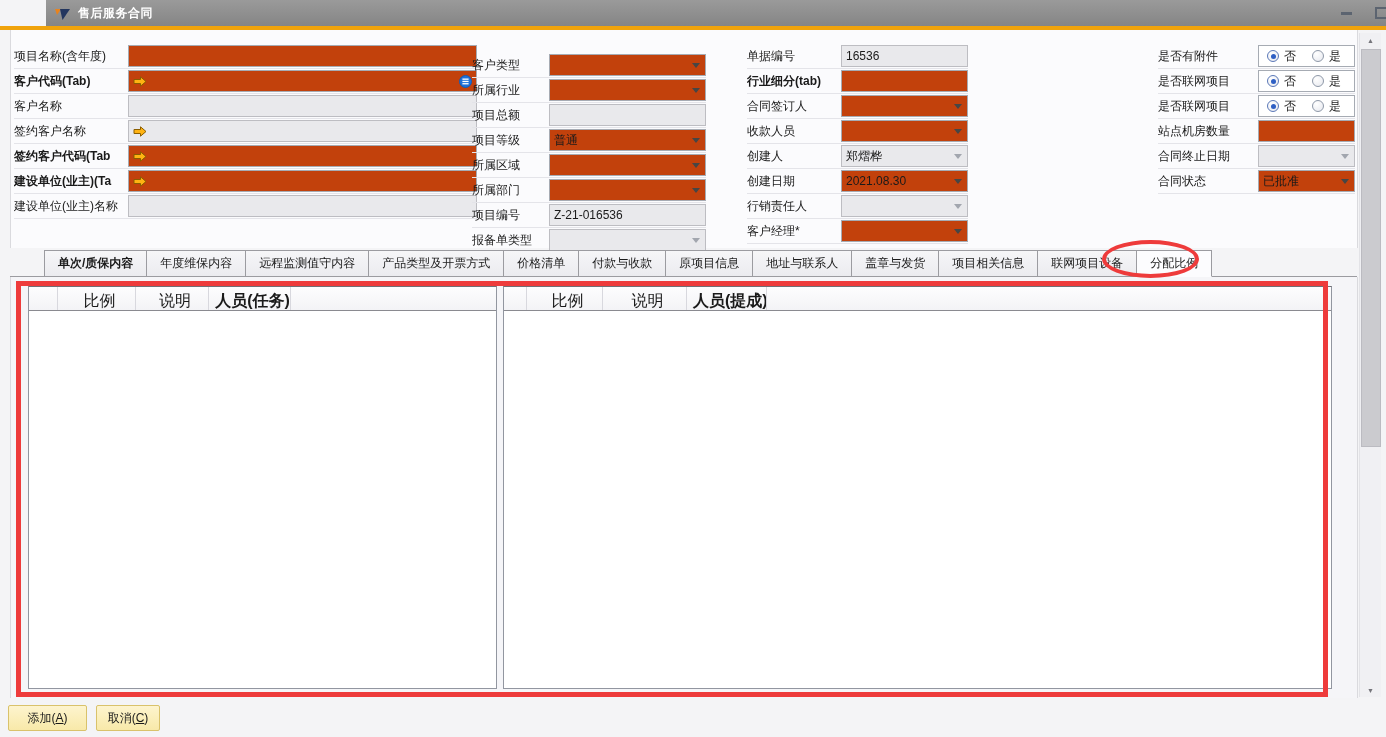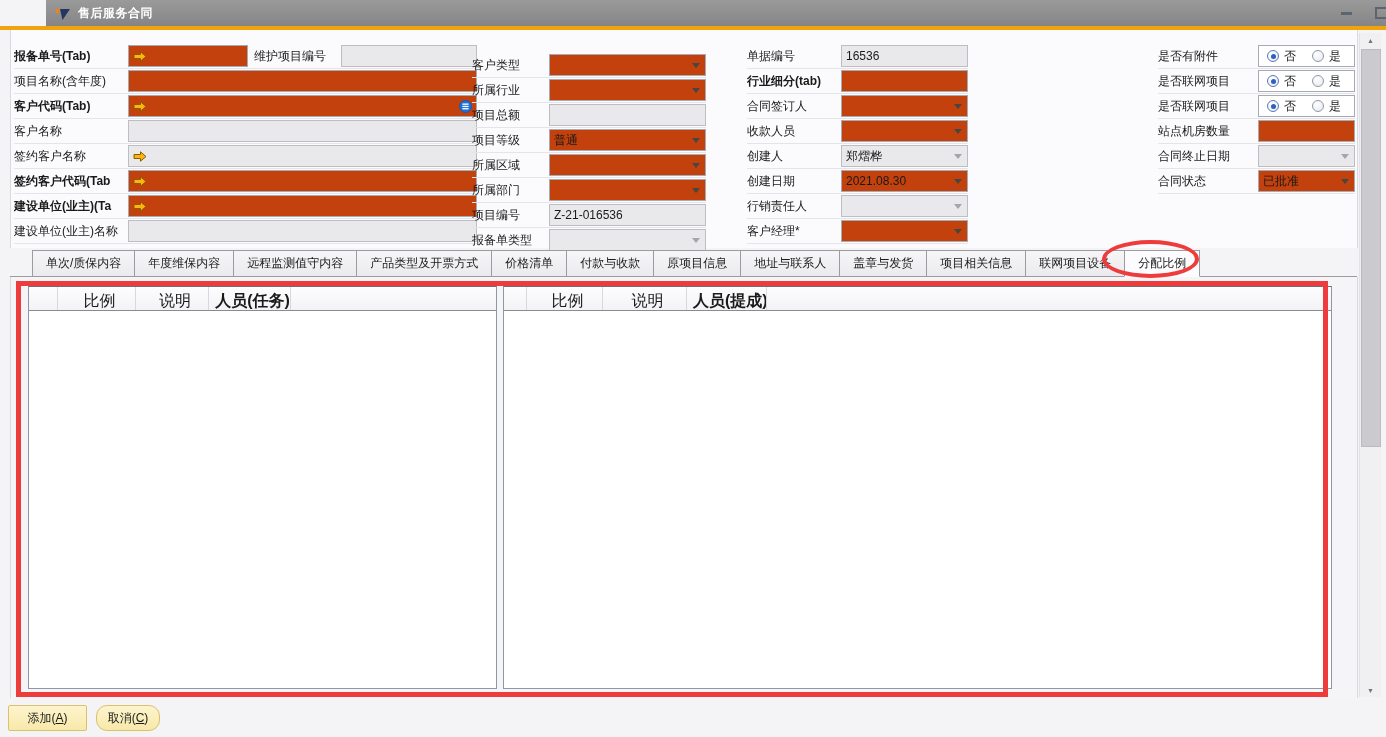--- a/index.html
+++ b/index.html
@@ -54,21 +54,21 @@
   .rdot.sel{border-color:#5A78B8;}
   .rdot.sel::after{content:"";width:5px;height:5px;border-radius:50%;background:#2E5FC4;}
   .rlab{font-size:12px;}
 
   
   #tabline{position:absolute;left:10px;top:276px;width:1347px;height:1px;background:#9B9BA0;z-index:1;}
   #tabstrip{position:absolute;left:28px;top:250px;height:27px;display:flex;z-index:2;}
   .tab{box-sizing:border-box;height:27px;line-height:25px;padding:0 13px;font-size:12px;
        background:linear-gradient(#F6F6F8,#EBEBEF);border:1px solid #9B9BA0;margin-left:-1px;
        white-space:nowrap;cursor:pointer;}
-  .tab:first-child{margin-left:4px;}
+  .tab:first-child{margin-left:16px;font-weight:bold;}
   .tab.active{background:#FCFCFE;border-bottom-color:#FCFCFE;position:relative;z-index:3;}
 
   
   .grid{position:absolute;background:#fff;border:1px solid #9296A0;border-top-color:#6F7076;box-sizing:border-box;}
   .grid0{left:28px;top:286px;width:469px;height:403px;}
   .grid1{left:503px;top:286px;width:829px;height:403px;}
   .ghead{display:flex;height:24px;background:linear-gradient(#FDFDFE,#F3F3F6);border-bottom:1px solid #8A8A90;box-sizing:border-box;}
   .gc{box-sizing:border-box;border-right:1px solid #D8D8DE;padding:4px 0 0 6px;font-size:16px;
       overflow:hidden;white-space:nowrap;text-align:center;}
   .gc.b{font-weight:bold;}
@@ -86,21 +86,21 @@
   
   #vscroll{position:absolute;left:1359px;top:33px;width:21px;height:664px;background:#F0F0F3;border-left:1px solid #E3E3E7;}
   .vs-arrow{position:absolute;left:0;width:21px;height:14px;color:#75757B;font-size:7px;text-align:center;line-height:15px;cursor:pointer;}
   #vs-up{top:0;}#vs-down{bottom:0;}
   #vs-thumb{position:absolute;left:1px;top:16px;width:18px;height:396px;background:#CBCBCF;border:1px solid #BBBBC1;cursor:pointer;}
 
   
   .ybtn{position:absolute;height:24px;background:linear-gradient(#FDF4CE,#F8E9A9);border:1px solid #D9C26B;
         border-radius:2px;font-size:12px;display:flex;align-items:center;justify-content:center;cursor:pointer;}
   #btn-add{left:8px;top:705px;width:77px;}
-  #btn-cancel{left:96px;top:705px;width:62px;border-radius:11px;}
+  #btn-cancel{left:96px;top:705px;width:62px;}
 </style>
 </head>
 <body>
 
 <div id="win">
 
   <div id="titlebar">
     <span id="app-icon">
       <svg width="17" height="15" viewBox="0 0 17 15">
         <polygon points="1,3 7,3 3,9" fill="#E8831E"></polygon>
@@ -117,35 +117,20 @@
     <span class="wc" id="wc-close">
         <span class="wc-x">✕</span>
       </span>
   </div>
   <div id="accent"></div>
 
   <div id="form-panel"></div>
   <div id="form-area">
       <div class="fcol fcol0">
         <div class="frow">
-          <span class="flabel b">报备单号(Tab)</span>
-          <div class="fctrl split1">
-            <span class="aicon">
-              <svg width="14" height="11" viewBox="0 0 14 11">
-                <path d="M1 3.5 H7.5 V0.8 L13 5.5 L7.5 10.2 V7.5 H1 Z" fill="#FFB312" stroke="#8A5D00" stroke-width="1"></path>
-              </svg>
-            </span>
-            <span class="val"></span>
-          </div>
-          <span class="flabel second">维护项目编号</span>
-          <div class="fctrl disabled">
-            <span class="val"></span>
-          </div>
-        </div>
-        <div class="frow">
           <span class="flabel">项目名称(含年度)</span>
           <div class="fctrl">
             <span class="val"></span>
           </div>
         </div>
         <div class="frow">
           <span class="flabel b">客户代码(Tab)</span>
           <div class="fctrl">
             <span class="aicon">
               <svg width="14" height="11" viewBox="0 0 14 11">

